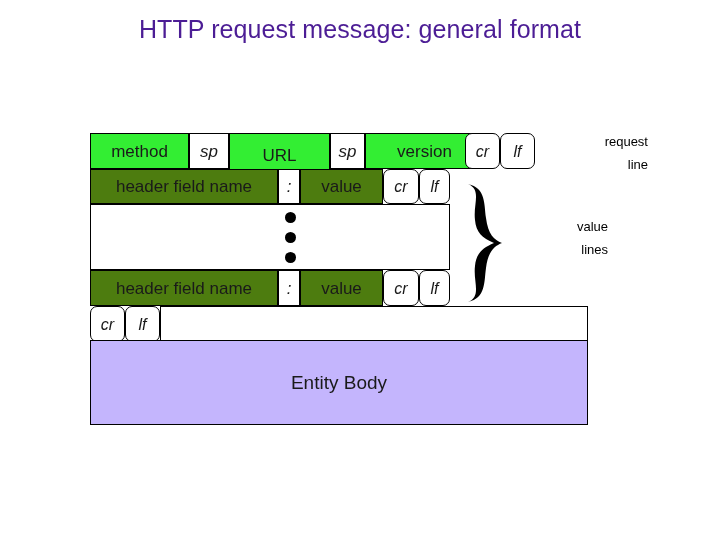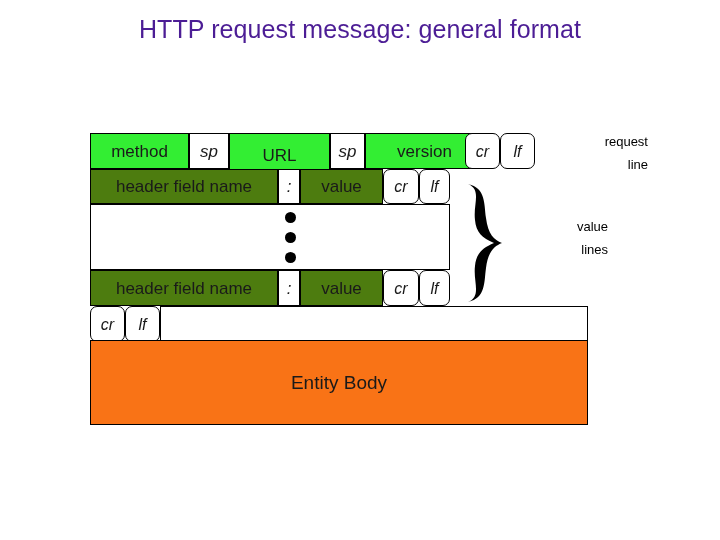--- a/index.html
+++ b/index.html
@@ -47,21 +47,21 @@
     justify-content: center;
     font-size: 17px;
     line-height: 17px;
     color: #1a1a1a;
     white-space: nowrap;
     overflow: hidden;
   }
   .cell.green  { background: #33ee33; }
   .cell.magenta{ background: #4d7c0f; }
   .cell.white  { background: #ffffff; font-style: italic; }
-  .cell.yellow { background: #f97316; }
+  .cell.yellow { background: #c4b5fd; }
 
   .cell.small { font-size: 16px; border-radius: 7px; }
 
   
   #ellipsis-box {
     position: absolute;
     box-sizing: border-box;
     border: 1px solid #000000;
     background: #ffffff;
   }

